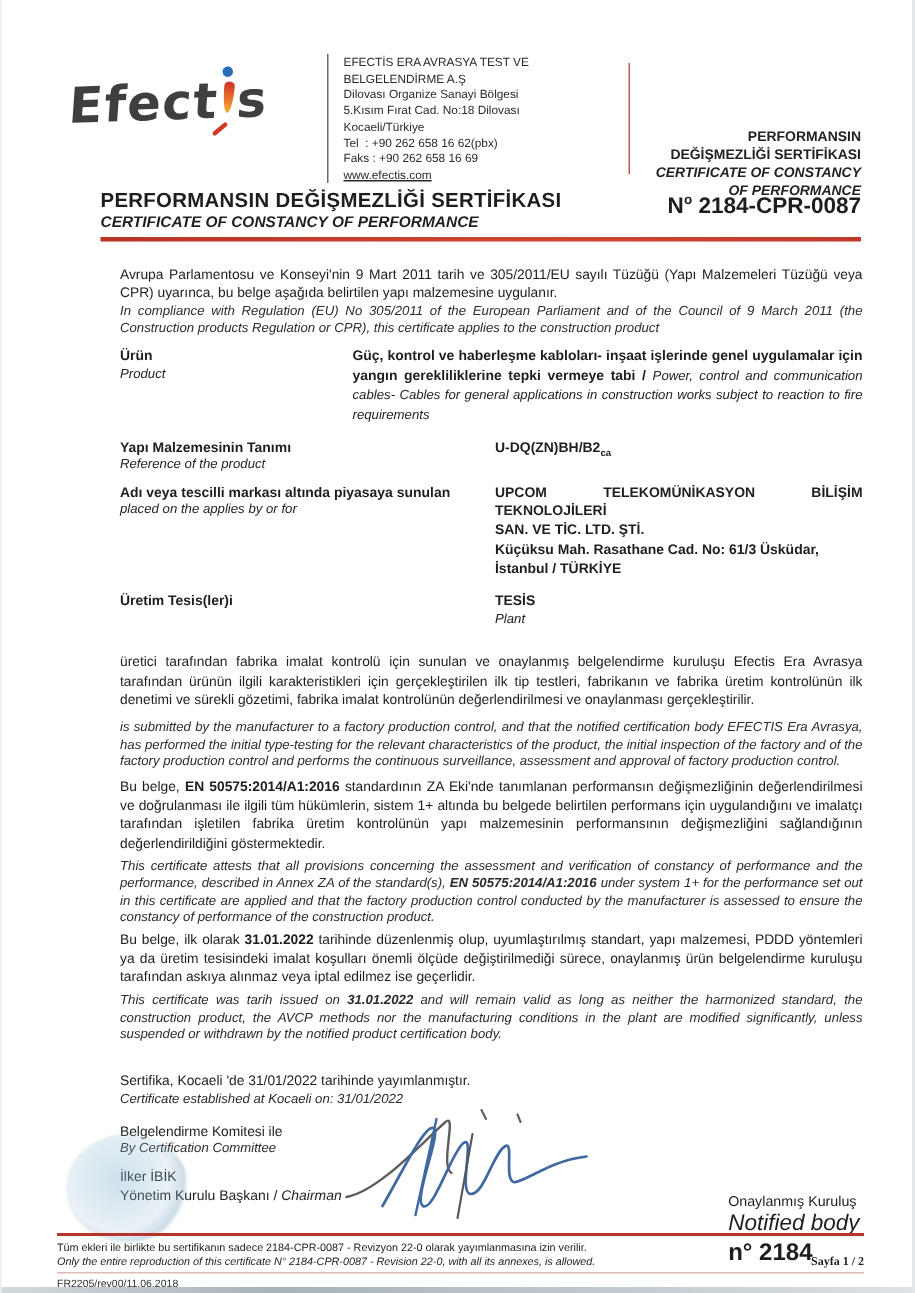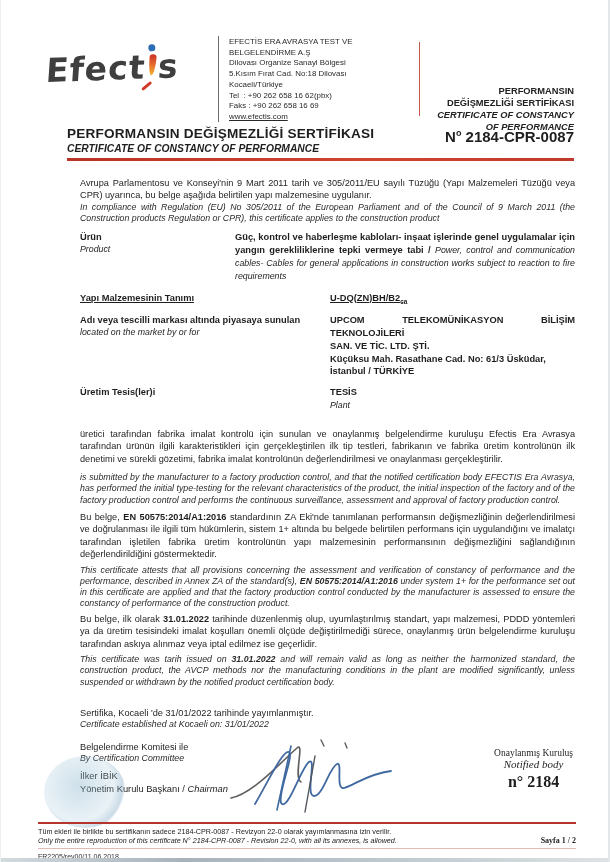--- a/index.html
+++ b/index.html
@@ -34,44 +34,44 @@
   .cert-no{font-weight:700; font-size:15px; margin-top:2px; white-space:nowrap;}
   .cert-no sup{font-size:9px;}
   .red-rule{position:absolute; left:67px; right:36px; top:158px; height:3px;
     background:linear-gradient(to right,#b93326,#d0452f 60%,#c03a2b);}
   
   .body-col{position:absolute; left:80px; right:35px; top:177px;}
   .tr{font-size:9.2px; line-height:12.4px; text-align:justify; margin:0;}
   .en{font-size:8.8px; line-height:11.3px; font-style:italic; text-align:justify; margin:0; color:#2b2b2b;}
   .frow{display:grid; column-gap:8px;}
   .frow-a{grid-template-columns:147px 1fr; margin-top:7px;}
-  .frow-b1{grid-template-columns:242px 1fr; margin-top:9px;text-decoration:underline;}
+  .frow-b1{grid-template-columns:242px 1fr; margin-top:9px;}
   .frow-b2{grid-template-columns:242px 1fr; margin-top:6px;}
   .frow-b3{grid-template-columns:242px 1fr; margin-top:8px;}
   .flabel-tr{font-weight:700; font-size:9.3px; line-height:12.5px;}
   .flabel-en{font-style:italic; font-size:8.8px; line-height:11.5px;}
   .fvalue{font-weight:700; font-size:9.3px; line-height:12.8px; text-align:justify;}
   .fvalue .val-en{font-weight:400; font-style:italic; font-size:8.8px;}
   .fvalue sub{font-size:6.5px;}
   .p2t{margin-top:16px;} .p2e{margin-top:7px;}
   .p3t{margin-top:5px;}  .p3e{margin-top:4px;}
   .p4t{margin-top:3px;}  .p4e{margin-top:4px;}
   .issue-tr{margin-top:19px; text-align:left;}
   .issue-en{text-align:left;}
   .committee{margin-top:10px;}
   .signer{margin-top:6px; font-size:9.3px; line-height:13px;}
   .signer .s-en{font-style:italic;}
   
   .signature{position:absolute; left:225px; top:738px; width:180px; height:75px;}
   .stamp{position:absolute; left:44px; top:756px; width:82px; height:72px; border-radius:50%;
     background:radial-gradient(circle at 42% 42%, rgba(138,180,206,.55), rgba(150,192,212,.28) 55%, rgba(118,160,190,.5) 70%, rgba(118,160,190,0) 74%);
     filter:blur(.6px); opacity:.75;}
-  .notified{position:absolute; right:37px; top:748px; text-align:center;font-family:Liberation Serif, serif;}
+  .notified{position:absolute; right:37px; top:796px; text-align:left;}
   .nt-tr{font-size:9.5px;}
-  .nt-en{font-size:11px; font-style:italic;}
+  .nt-en{font-size:15px; font-style:italic;}
   .nt-no{font-size:16px; font-weight:700; margin-top:3px;}
   
   .footer{position:absolute; left:38px; right:34px; top:822px;}
   .f-rule{height:2px; background:#b5342c;}
   .f-tr{font-size:7.2px; margin-top:3px; color:#222;}
   .f-row{display:flex; justify-content:space-between; align-items:flex-start;}
   .f-en{font-size:7.2px; font-style:italic; color:#222;}
   .f-page{font-size:8px; font-weight:700; font-family:"Liberation Serif",serif;}
   .f-hair{height:1px; background:#e2bcb4; margin-top:3px;}
   .f-form{font-size:7px; margin-top:4px; color:#333;}
@@ -127,28 +127,29 @@
       <div>
         <div class="flabel-tr">Ürün</div>
         <div class="flabel-en">Product</div>
       </div>
       <div class="fvalue"><span>Güç, kontrol ve haberleşme kabloları- inşaat işlerinde genel uygulamalar için yangın gerekliliklerine tepki vermeye tabi</span><span> / </span><span class="val-en">Power, control and communication cables- Cables for general applications in construction works subject to reaction to fire requirements</span></div>
     </div>
 
     <div class="frow frow-b1">
       <div>
         <div class="flabel-tr">Yapı Malzemesinin Tanımı</div>
+        <div class="flabel-en">Reference of the product</div>
       </div>
       <div class="fvalue"><span>U-DQ(ZN)BH/B2</span><sub>ca</sub></div>
     </div>
 
     <div class="frow frow-b2">
       <div>
         <div class="flabel-tr">Adı veya tescilli markası altında piyasaya sunulan</div>
-        <div class="flabel-en">located on the market by or for</div>
+        <div class="flabel-en">placed on the applies by or for</div>
       </div>
       <div class="fvalue">
         <div>UPCOM TELEKOMÜNİKASYON BİLİŞİM TEKNOLOJİLERİ</div>
         <div>SAN. VE TİC. LTD. ŞTİ.</div>
         <div>Küçüksu Mah. Rasathane Cad. No: 61/3 Üsküdar,</div>
         <div>İstanbul / TÜRKİYE</div>
       </div>
     </div>
 
     <div class="frow frow-b3">

